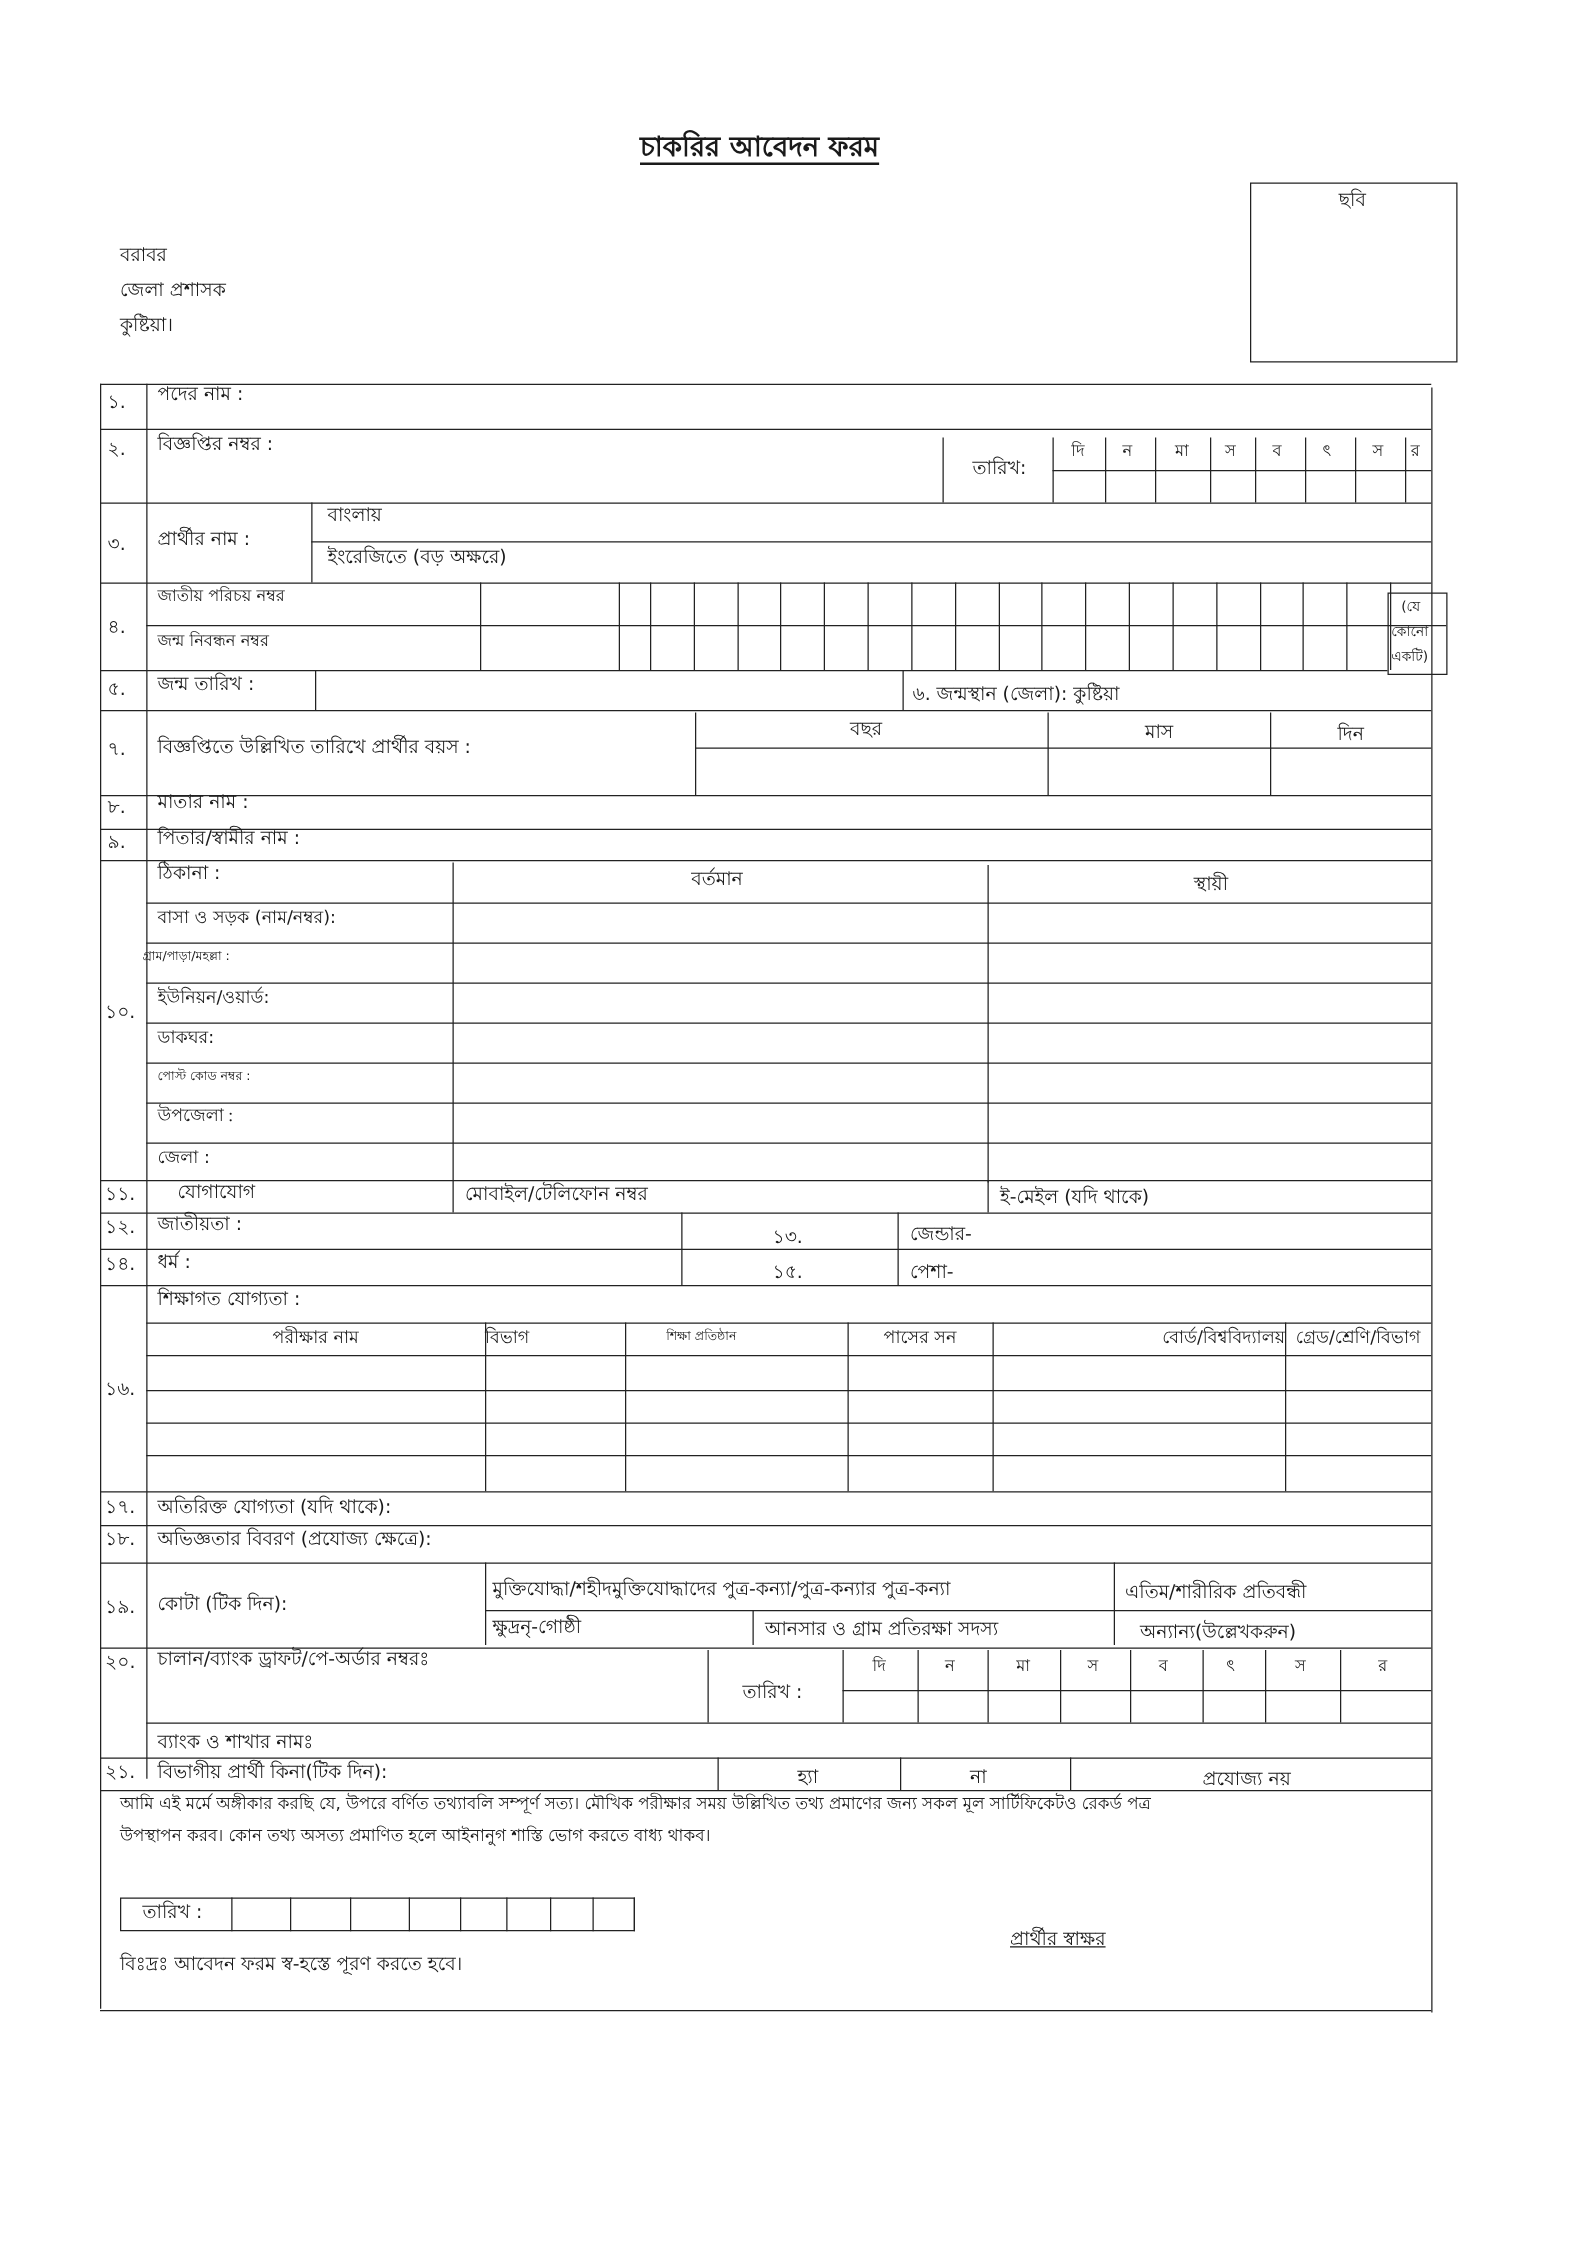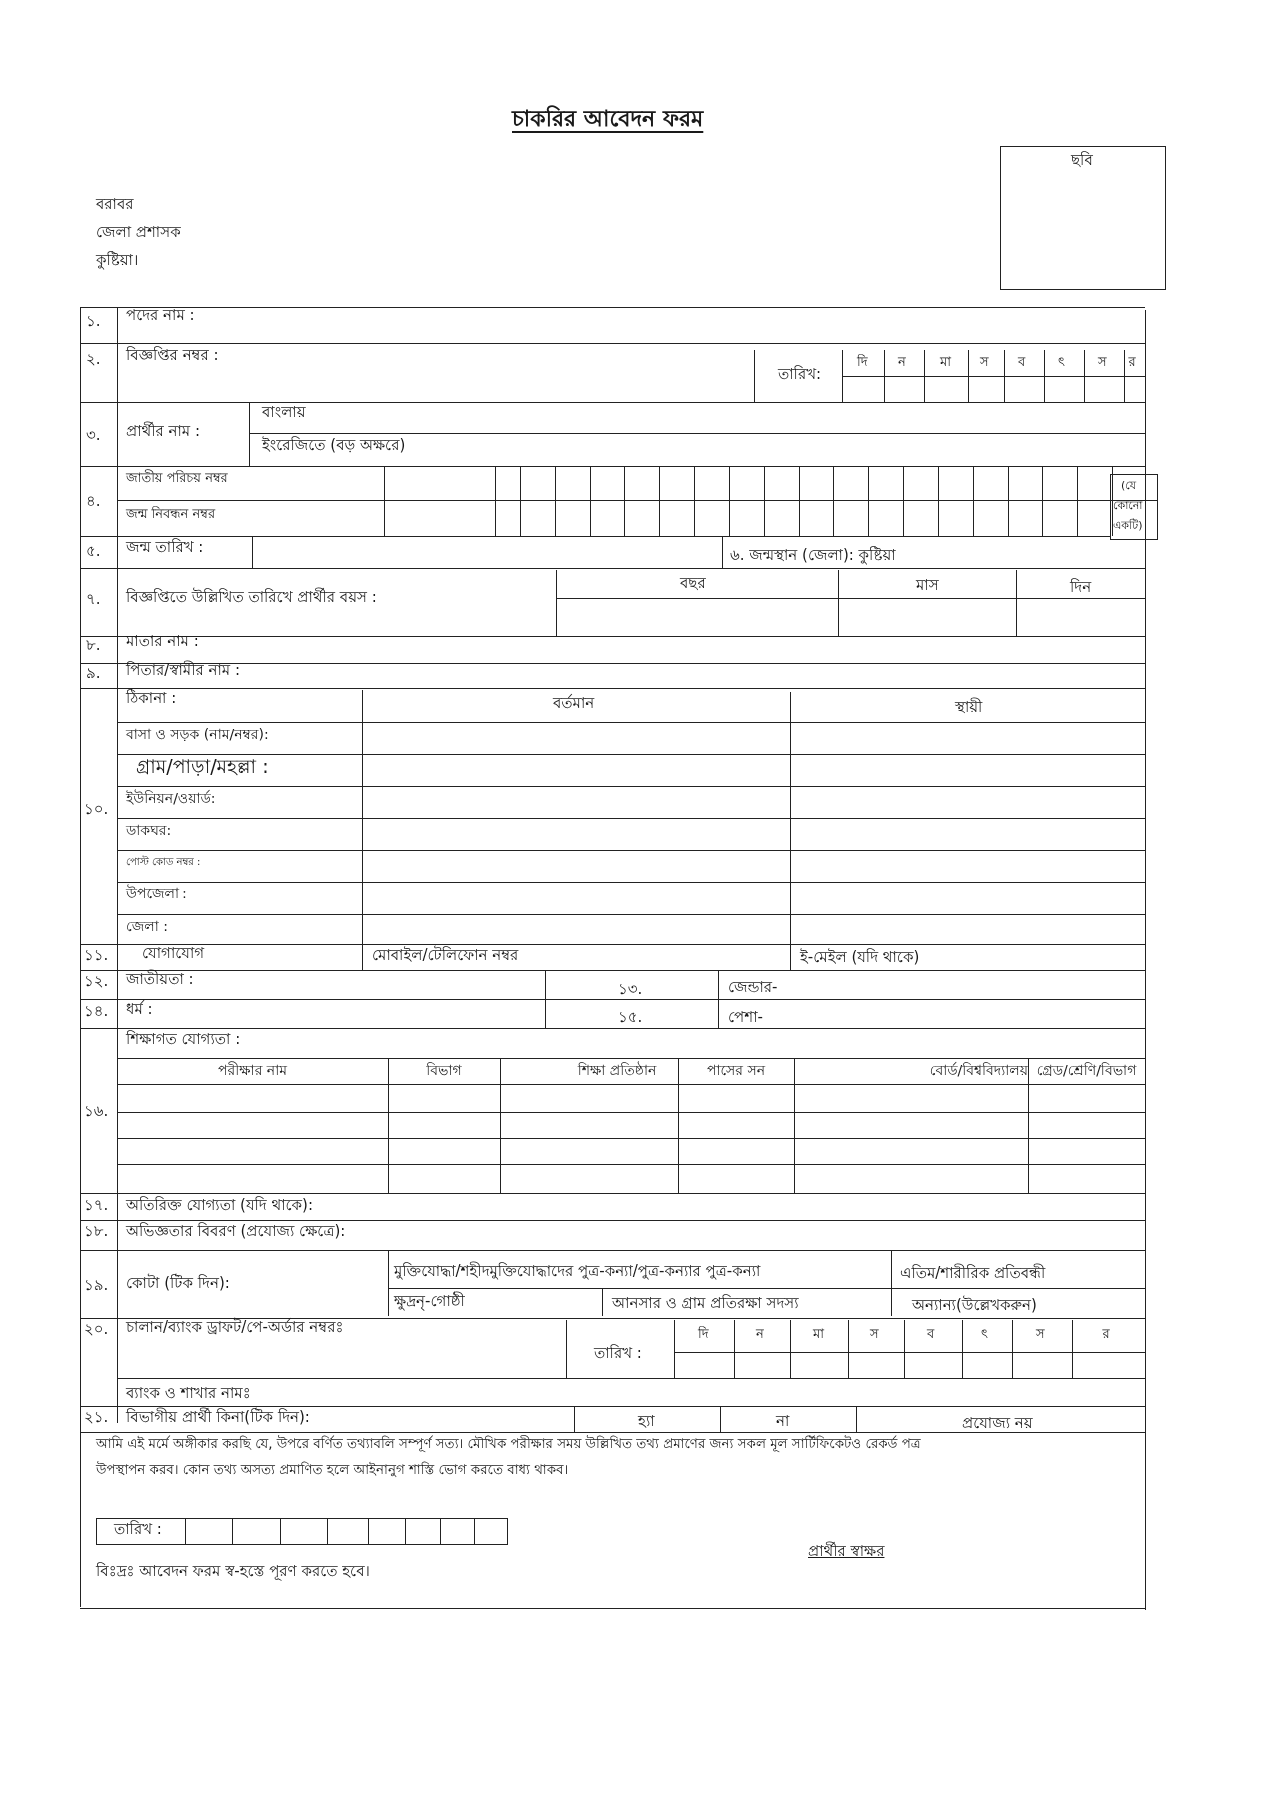--- a/index.html
+++ b/index.html
@@ -188,21 +188,21 @@
   <div class="vl" style="left:790px;top:692px;height:254px;"></div>
   <div class="t" style="left:126px;top:689px;">ঠিকানা :</div>
   <div class="t" style="left:553px;top:694px;">বর্তমান</div>
   <div class="t" style="left:955px;top:698px;">স্থায়ী</div>
   <div id="r10-lines">
       <div class="hl" style="left:117px;top:722px;width:1028px;"></div>
       <div class="t sm" style="left:126px;top:726px;font-size:14px;">বাসা ও সড়ক (নাম/নম্বর):</div>
       <input class="field" style="left: 366px; top: 724px; width: 420px; height: 26px;">
       <input class="field" style="left: 794px; top: 724px; width: 346px; height: 26px;">
       <div class="hl" style="left:117px;top:754px;width:1028px;"></div>
-      <div class="t sm" style="left:136px;top:758px;font-size:19px;">গ্রাম/পাড়া/মহল্লা :</div>
+      <div class="t sm" style="left:114px;top:758px;font-size:10px;">গ্রাম/পাড়া/মহল্লা :</div>
       <input class="field" style="left: 366px; top: 756px; width: 420px; height: 26px;">
       <input class="field" style="left: 794px; top: 756px; width: 346px; height: 26px;">
       <div class="hl" style="left:117px;top:786px;width:1028px;"></div>
       <div class="t sm" style="left:126px;top:790px;font-size:14px;">ইউনিয়ন/ওয়ার্ড:</div>
       <input class="field" style="left: 366px; top: 788px; width: 420px; height: 26px;">
       <input class="field" style="left: 794px; top: 788px; width: 346px; height: 26px;">
       <div class="hl" style="left:117px;top:818px;width:1028px;"></div>
       <div class="t sm" style="left:126px;top:822px;font-size:14px;">ডাকঘর:</div>
       <input class="field" style="left: 366px; top: 820px; width: 420px; height: 26px;">
       <input class="field" style="left: 794px; top: 820px; width: 346px; height: 26px;">
@@ -260,26 +260,26 @@
       <div class="vl" style="left:1028px;top:1058px;height:135px;"></div>
       <div class="hl" style="left:117px;top:1084px;width:1028px;"></div>
       <div class="hl" style="left:117px;top:1112px;width:1028px;"></div>
       <div class="hl" style="left:117px;top:1138px;width:1028px;"></div>
       <div class="hl" style="left:117px;top:1164px;width:1028px;"></div>
       <div class="t sm" style="left:117px;top:1062px;width:271px;text-align:center;font-size:14px;">পরীক্ষার নাম</div>
       <input class="field" style="left: 120px; top: 1086px; width: 265px; height: 24px;">
       <input class="field" style="left: 120px; top: 1114px; width: 265px; height: 22px;">
       <input class="field" style="left: 120px; top: 1140px; width: 265px; height: 22px;">
       <input class="field" style="left: 120px; top: 1166px; width: 265px; height: 25px;">
-      <div class="t sm" style="left:388px;top:1062px;width:112px;text-align:center;font-size:14px;">বিভাগ</div>
+      <div class="t sm" style="left:388px;top:1062px;width:112px;font-size:14px;">বিভাগ</div>
       <input class="field" style="left: 391px; top: 1086px; width: 106px; height: 24px;">
       <input class="field" style="left: 391px; top: 1114px; width: 106px; height: 22px;">
       <input class="field" style="left: 391px; top: 1140px; width: 106px; height: 22px;">
       <input class="field" style="left: 391px; top: 1166px; width: 106px; height: 25px;">
-      <div class="t sm" style="left:528px;top:1062px;width:178px;text-align:center;font-size:14px;">শিক্ষা প্রতিষ্ঠান</div>
+      <div class="t sm" style="left:472px;top:1062px;width:178px;text-align:center;font-size:10px;">শিক্ষা প্রতিষ্ঠান</div>
       <input class="field" style="left: 503px; top: 1086px; width: 172px; height: 24px;">
       <input class="field" style="left: 503px; top: 1114px; width: 172px; height: 22px;">
       <input class="field" style="left: 503px; top: 1140px; width: 172px; height: 22px;">
       <input class="field" style="left: 503px; top: 1166px; width: 172px; height: 25px;">
       <div class="t sm" style="left:678px;top:1062px;width:116px;text-align:center;font-size:14px;">পাসের সন</div>
       <input class="field" style="left: 681px; top: 1086px; width: 110px; height: 24px;">
       <input class="field" style="left: 681px; top: 1114px; width: 110px; height: 22px;">
       <input class="field" style="left: 681px; top: 1140px; width: 110px; height: 22px;">
       <input class="field" style="left: 681px; top: 1166px; width: 110px; height: 25px;">
       <div class="t sm" style="left:794px;top:1062px;width:234px;text-align:right;font-size:14px;">বোর্ড/বিশ্ববিদ্যালয়</div>

